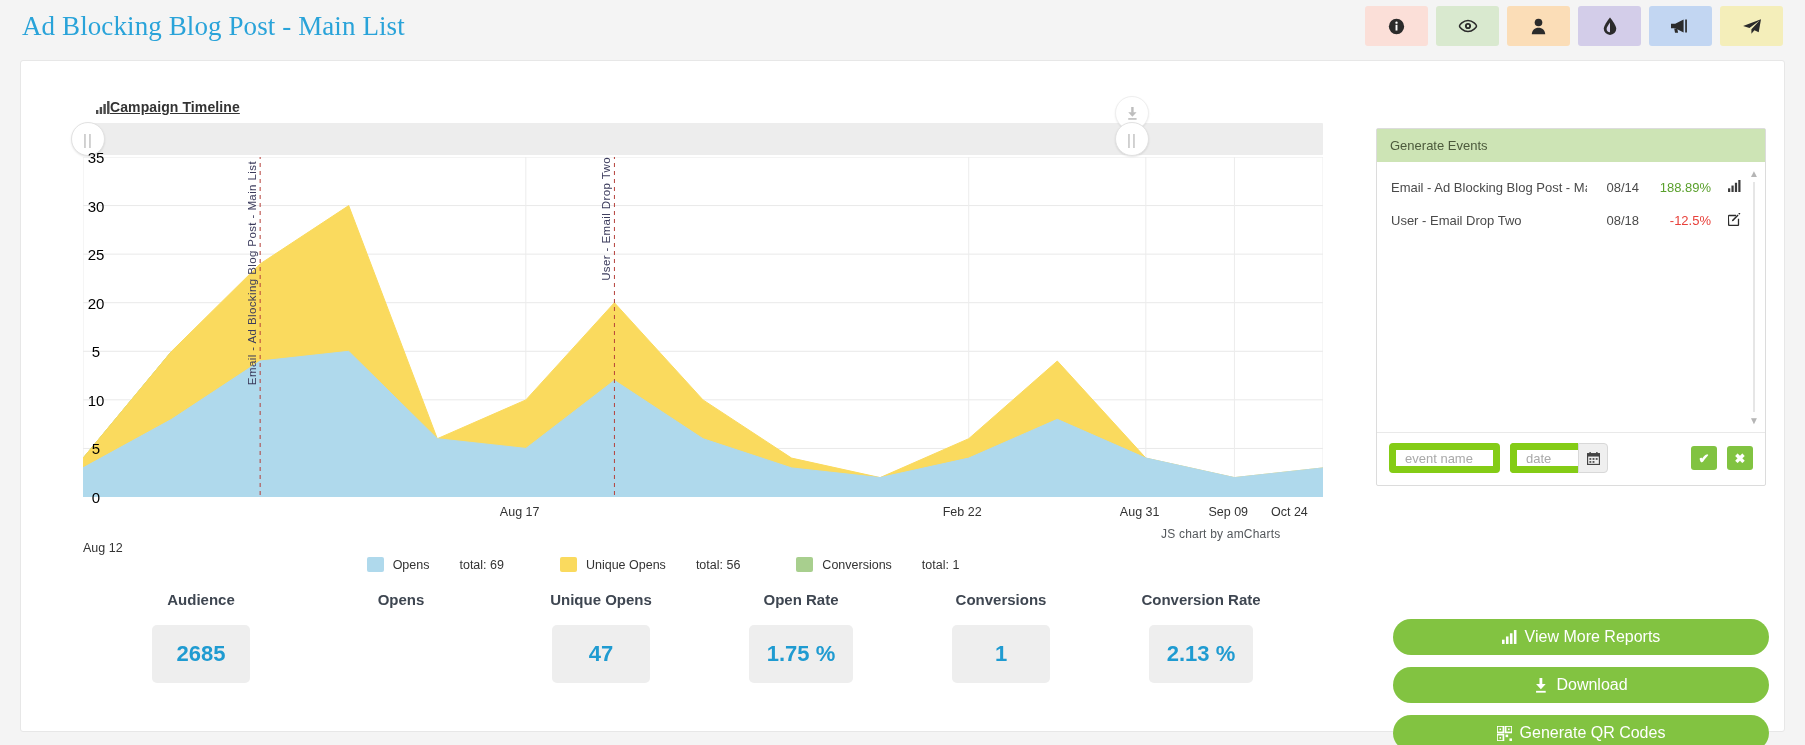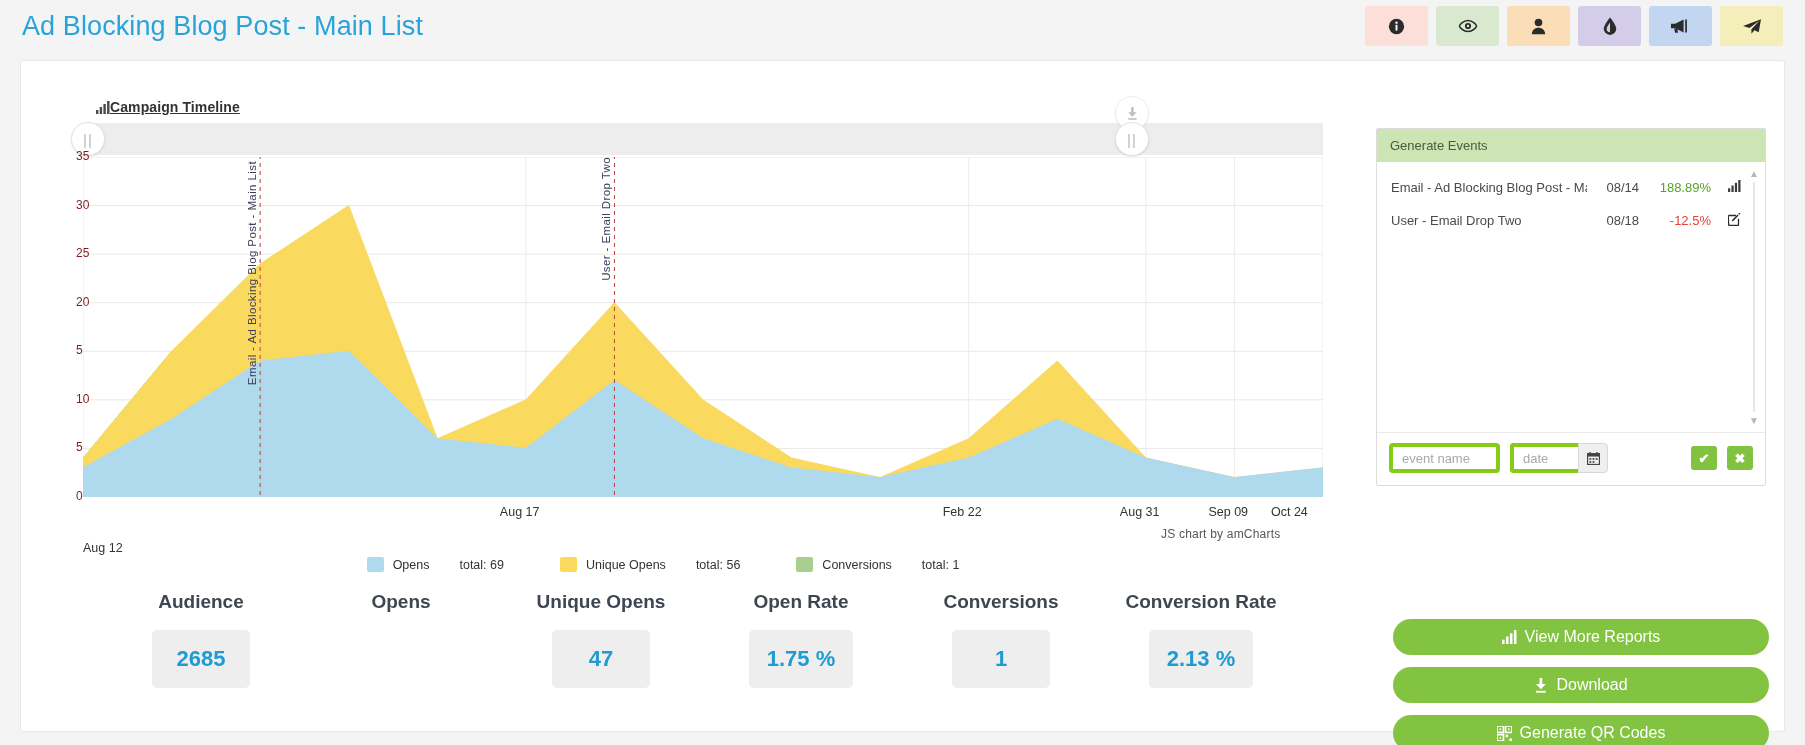--- a/index.html
+++ b/index.html
@@ -13,20 +13,21 @@
 
   
   .topbar {
     position: relative;
     height: 52px;
     background: #f4f4f4;
     display: flex;
     align-items: center;
     justify-content: space-between;
     padding: 0 22px 0 22px;
+    font-family: Liberation Serif, serif;
   }
   .page-title {
     font-size: 27px;
     color: #29a3d9;
     font-weight: 400;
     letter-spacing: 0.1px;
     white-space: nowrap;
   }
   .icon-row { display: flex; gap: 8px; align-items: center; }
   .icon-btn {
@@ -102,23 +103,23 @@
   .plot {
     position: absolute;
     left: 62px; top: 96px;
     width: 1240px; height: 340px;
   }
   .plot svg { display: block; }
 
   .ylabel {
     position: absolute;
     right: 1245px;
-    font-size: 12px;
-    color: #7f1d1d;
-    text-align: left;
+    font-size: 15px;
+    color: #000000;
+    text-align: center;
     width: 40px;
   }
   .xlabel {
     position: absolute;
     top: 444px;
     font-size: 12.5px;
     color: #333;
     white-space: nowrap;
   }
   .guide-label {
@@ -156,21 +157,21 @@
 
   
   .stats {
     position: absolute;
     left: 80px; top: 530px;
     width: 1200px;
     display: flex;
   }
   .stat { flex: 1; display: flex; flex-direction: column; align-items: center; }
   .stat-label {
-    font-size: 19px; font-weight: bold; color: #3e4651;
+    font-size: 15px; font-weight: bold; color: #3e4651;
     margin-bottom: 17px; white-space: nowrap;
   }
   .stat-box {
     background: #eeeeee;
     border-radius: 5px;
     min-width: 98px; height: 58px;
     padding: 0 18px;
     display: flex; align-items: center; justify-content: center;
     font-size: 22px; font-weight: bold; color: #1f9bd1;
   }
@@ -211,21 +212,21 @@
   .evt-scroll .track { position: absolute; left: 4px; top: 14px; bottom: 14px; width: 2px; background: #e6e6e6; }
   .evt-arrow { position: absolute; left: 0; color: #b5b5b5; font-size: 10px; cursor: pointer; }
 
   .events-foot {
     border-top: 1px solid #e9e9e9;
     padding: 10px 12px 12px 12px;
     display: flex; align-items: center; gap: 10px;
   }
   .inp {
     height: 30px;
-    border: 4px solid #84cc16;
+    border: 7px solid #84cc16;
     border-radius: 4px;
     font-size: 13px;
     color: #555;
     padding: 0 9px;
     outline: none;
     background: #fff;
     font-family: "Liberation Sans", sans-serif;
   }
   .inp::placeholder { color: #a9a9a9; }
   .inp-name { width: 111px; }

